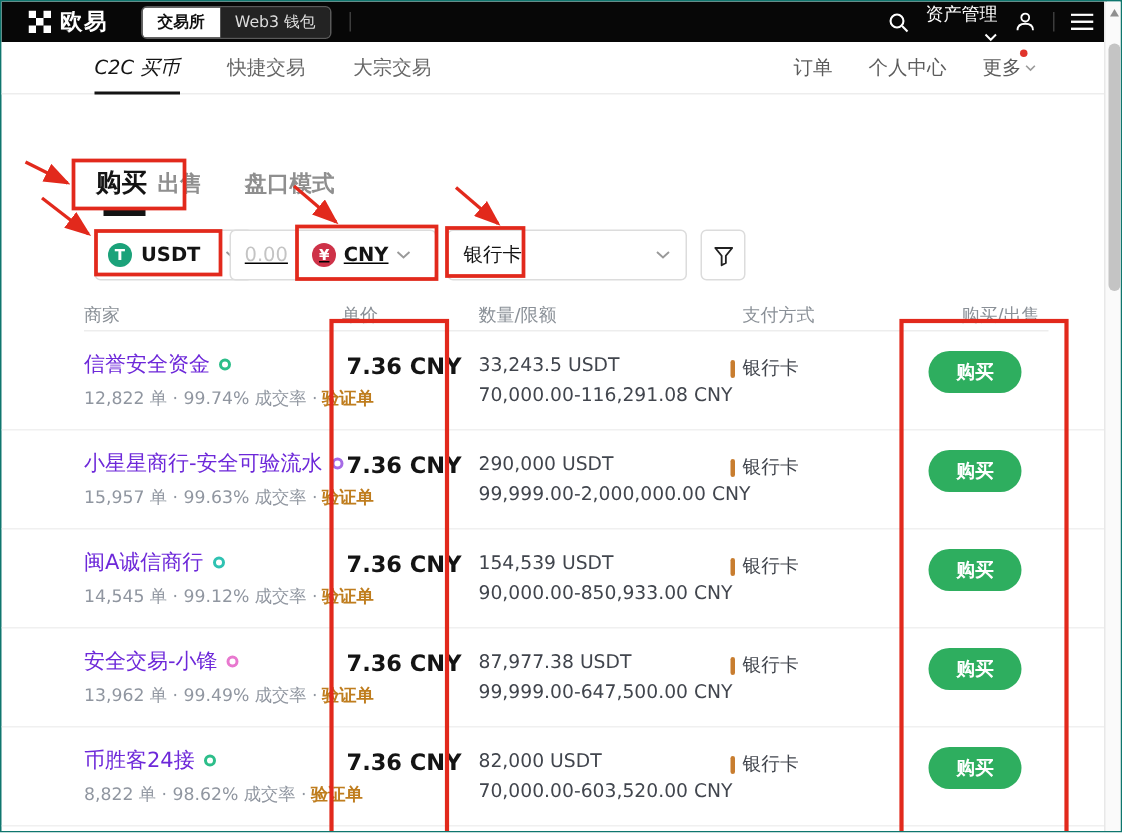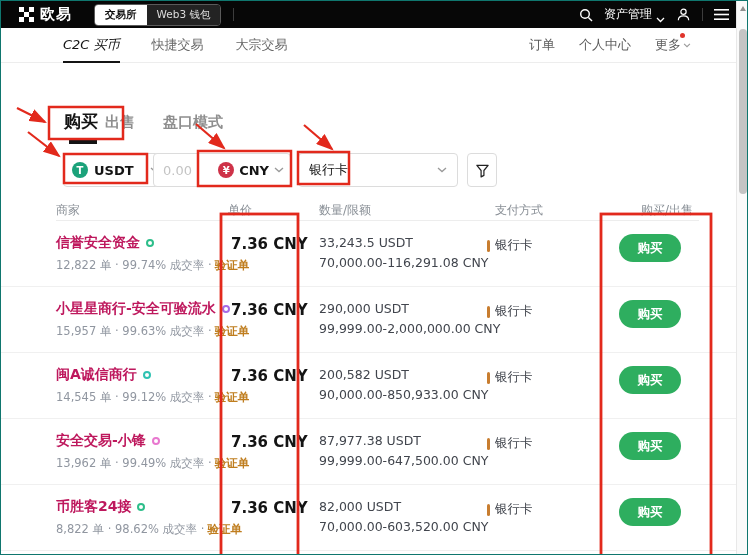--- a/index.html
+++ b/index.html
@@ -8,21 +8,21 @@
 
   
   .topbar { position:absolute; left:0; top:0; width:737px; height:27px; background:#070707; display:flex; align-items:center; }
   .logo { display:flex; align-items:center; gap:6px; margin-left:18px; cursor:pointer; }
   .logo-text { color:#fff; font-size:15px; font-weight:700; letter-spacing:1px; }
   .hdr-toggle { margin-left:22px; display:flex; border:1px solid #5a5a5a; border-radius:4px; overflow:hidden; font-size:10.5px;align-items:center; }
   .tg-ex { background:#fff; color:#111; padding:3px 10px; font-weight:600; }
   .tg-web3 { background:#232323; color:#ddd; padding:3px 10px; }
   .hdr-divider { width:1px; height:13px; background:#3c3c3c; margin-left:12px; }
   .hdr-right { margin-left:auto; display:flex; align-items:center; gap:11px; margin-right:9px; color:#fff; }
-  .asset { display:flex; align-items:flex-end; gap:4px; font-size:12px; color:#fff; cursor:pointer; }
+  .asset { display:flex; align-items:flex-end; gap:4px; font-size:12px; color:#fff; cursor:pointer;flex-direction:column; }
   .icon-btn { display:flex; align-items:center; cursor:pointer; }
 
   
   .subnav { position:absolute; left:0; top:27px; width:736px; height:35px; background:#fff; border-bottom:1px solid #ededed; display:flex; align-items:center; }
   .subnav-left { margin-left:62px; display:flex; gap:32px; font-size:13px; color:#666; }
   .sn-item { cursor:pointer; position:relative; }
   .sn-active { color:#141414;font-style:italic; }
   .sn-active::after { content:""; position:absolute; left:0; right:0; bottom:-9px; height:2px; background:#141414; }
   .subnav-right { margin-left:auto; margin-right:46px; display:flex; gap:24px; font-size:13px; color:#5c5c5c; align-items:center; }
   .sn-more { position:relative; display:flex; align-items:center; gap:2px; }
@@ -30,39 +30,39 @@
 
   
   .tab-buy { position:absolute; left:63px; top:109px; font-size:17px; font-weight:700; color:#141414; cursor:pointer; }
   .tab-sell { position:absolute; left:104px; top:112px; font-size:15px; font-weight:700; color:#8f8f8f; cursor:pointer;font-family:Liberation Serif, serif; }
   .tab-ob { position:absolute; left:162px; top:112px; font-size:15px; font-weight:700; color:#8f8f8f; cursor:pointer; }
   .tab-underline { position:absolute; left:68px; top:139px; width:28px; height:4px; background:#141414; }
 
   
   .fbox { position:absolute; top:152px; height:34px; border:1px solid #dcdcdc; border-radius:4px; background:#fff; display:flex; align-items:center; }
   .f-usdt { left:62px; width:106px; padding:0 8px; gap:6px; cursor:pointer; }
-  .f-amount { left:152px; width:138px; padding:0 6px 0 9px; }
+  .f-amount { left:152px; width:138px; padding:0 16px 0 9px;text-decoration:underline; }
   .f-bank { left:297px; width:160px; padding:0 10px; cursor:pointer; }
   .f-funnel { left:466px; width:30px; justify-content:center; cursor:pointer; }
   .coin { width:16px; height:16px; border-radius:50%; color:#fff; font-size:10px; font-weight:700; display:flex; align-items:center; justify-content:center; flex:none; }
   .coin-usdt { background:var(--tether_green,#1ba27a); }
   .coin-cny { background:var(--cny_red,#ce3248); }
   .f-label { font-size:13px; font-weight:600; color:#141414; }
   .amt { border:none; outline:none; width:42px; font-size:13px; color:#333; font-family:inherit; }
   .amt::placeholder { color:#c4c4c4; }
   .cny-group { margin-left:auto; display:flex; align-items:center; gap:5px; cursor:pointer; }
   .push-right { margin-left:auto; }
 
   
   .th { position:absolute; top:201px; font-size:12px; color:#8a9097; }
   .thead-divider { position:absolute; left:55px; top:219px; width:643px; height:1px; background:#ededed; }
   .rows { position:absolute; left:0; top:220px; width:736px; }
   .trow { position:relative; height:66px; border-bottom:1px solid #f0f0f0; }
   .c-name { position:absolute; left:55px; top:13px; display:flex; align-items:center; gap:6px; }
-  .mname { font-size:14px; font-weight:700; color:#be185d; cursor:pointer; }
+  .mname { font-size:14px; font-weight:400; color:#6d28d9; cursor:pointer; }
   .badge { width:8px; height:8px; border-radius:50%; border:2.5px solid #2dbe8a; flex:none; }
   .c-sub { position:absolute; left:55px; top:37px; font-size:11.5px; color:#9096a0; }
   .verified { color:var(--verified_orange,#bf7d1e); font-weight:600; margin-left:3px; }
   .c-price { position:absolute; left:230px; top:14px; font-size:15px; font-weight:700; color:#141414; }
   .c-am1 { position:absolute; left:318px; top:14px; font-size:12.5px; color:#41454d; }
   .c-am2 { position:absolute; left:318px; top:34px; font-size:12.5px; color:#41454d; }
   .c-pay { position:absolute; left:486px; top:16px; display:flex; align-items:center; gap:5px; font-size:12.5px; color:#41454d; }
   .paybar { width:3px; height:12px; border-radius:1.5px; background:var(--payment_bar,#c87d2f); flex:none; }
   .buy-btn { position:absolute; left:618px; top:13px; width:62px; height:28px; border:none; border-radius:14px; background:var(--accent_green,#2eae5f); color:#fff; font-size:12.5px; font-weight:600; cursor:pointer; font-family:inherit; }
 
@@ -226,21 +226,21 @@
 
     <div class="trow">
       <div class="c-name">
         <span class="mname">闽A诚信商行</span>
         <span class="badge" style="border-color: rgb(47, 194, 178);"></span>
       </div>
       <div class="c-sub">
         <span>14,545 单 · 99.12% 成交率 ·</span><span class="verified">验证单</span>
       </div>
       <div class="c-price">7.36 CNY</div>
-      <div class="c-am1">200,582 USDT</div>
+      <div class="c-am1">154,539 USDT</div>
       <div class="c-am2">90,000.00-850,933.00 CNY</div>
       <div class="c-pay">
         <span class="paybar"></span>
         <span>银行卡</span>
       </div>
       <button class="buy-btn">购买</button>
     </div>
 
     <div class="trow">
       <div class="c-name">

